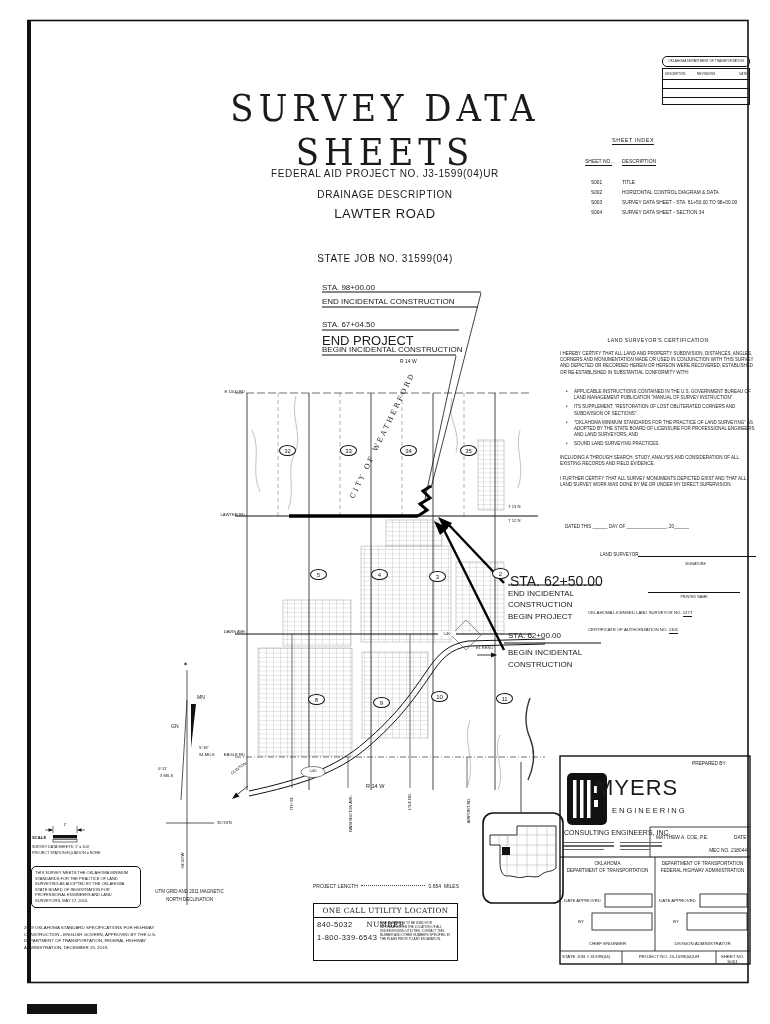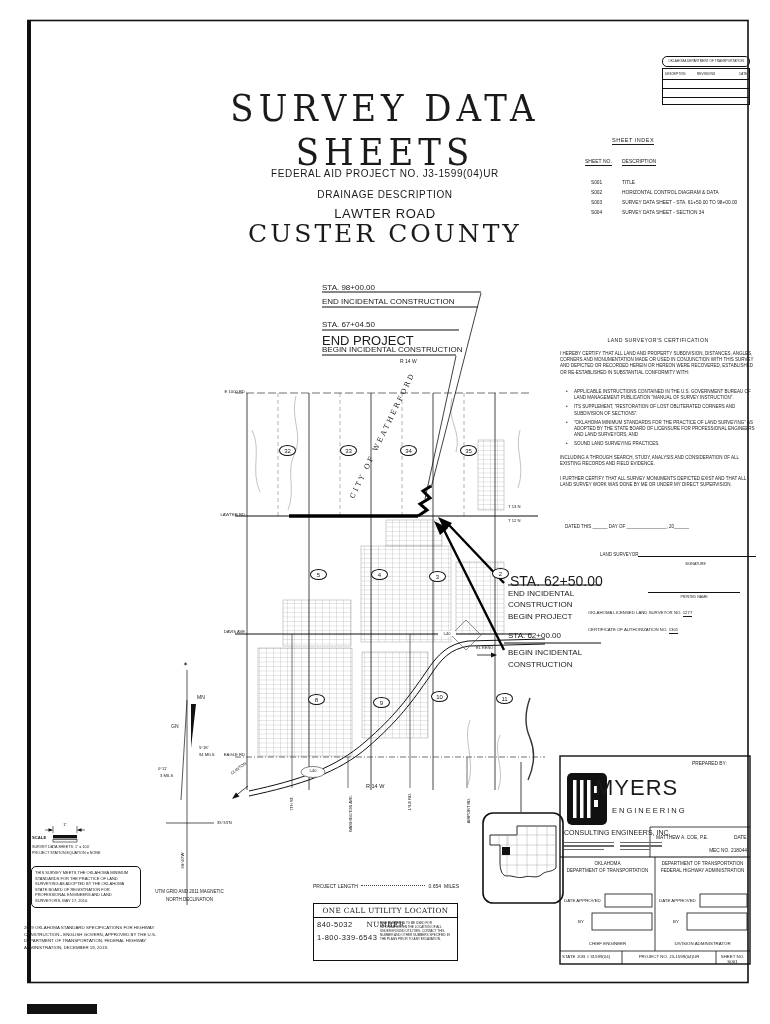--- a/index.html
+++ b/index.html
@@ -186,21 +186,21 @@
     <div style="height:9px;border-top:0.8px solid #111"></div>
     <div style="height:9px;border-top:0.8px solid #111"></div>
     <div style="height:9px;border-top:0.8px solid #111"></div>
   </div>
 
   <div class="abs c ser" style="left:180px;top:90px;width:410px;font-size:34px;letter-spacing:5px;transform:scaleY(1.08)">SURVEY DATA SHEETS</div>
 
   <div class="abs c" style="left:235px;top:168px;width:300px;font-size:10px;letter-spacing:0.6px">FEDERAL AID PROJECT NO. J3-1599(04)UR</div>
   <div class="abs c" style="left:235px;top:189px;width:300px;font-size:10px;letter-spacing:0.6px">DRAINAGE DESCRIPTION</div>
   <div class="abs c" style="left:235px;top:206px;width:300px;font-size:13px;letter-spacing:0.6px">LAWTER ROAD</div>
-  <div class="abs c ser" style="left:235px;top:219px;width:300px;font-size:25px;letter-spacing:3px">CUSTER COUNTY</div>
+  <div class="abs c" style="left:235px;top:253px;width:300px;font-size:10px;letter-spacing:0.6px">STATE JOB NO. 31599(04)</div>
 
   <div class="abs u" style="left:612px;top:137px;font-size:5.5px;letter-spacing:0.5px">SHEET INDEX</div>
   <div class="abs u" style="left:585px;top:158px;font-size:5px">SHEET NO.</div>
   <div class="abs u" style="left:622px;top:158px;font-size:5px">DESCRIPTION</div>
   <div class="abs" style="left:591px;top:180px;font-size:4.8px">S001</div>
   <div class="abs" style="left:622px;top:180px;font-size:4.8px">TITLE</div>
   <div class="abs" style="left:591px;top:190px;font-size:4.8px">S002</div>
   <div class="abs" style="left:622px;top:190px;font-size:4.8px">HORIZONTAL CONTROL DIAGRAM &amp; DATA</div>
   <div class="abs" style="left:591px;top:200px;font-size:4.8px">S003</div>
   <div class="abs" style="left:622px;top:200px;font-size:4.8px">SURVEY DATA SHEET - STA. 61+50.00 TO 98+00.00</div>

